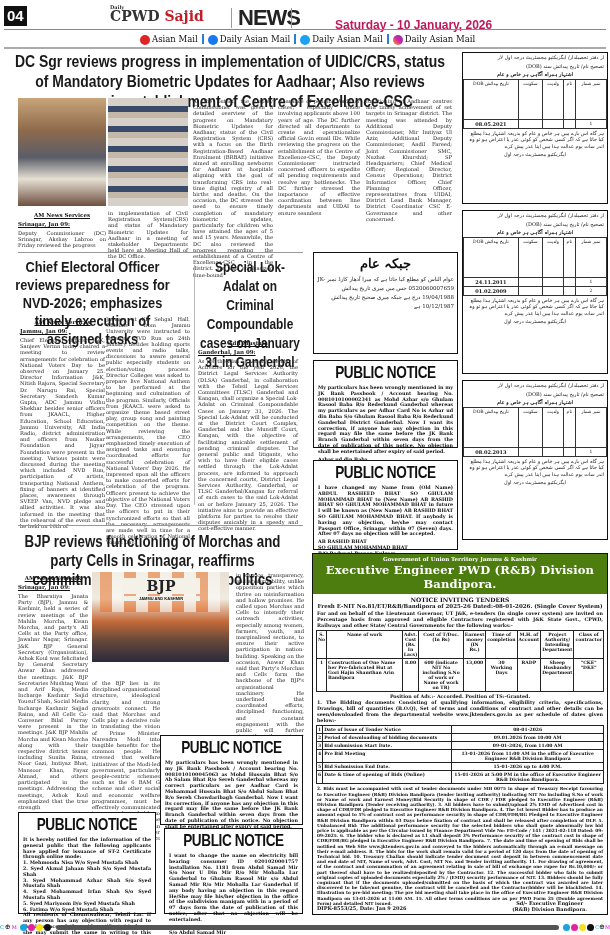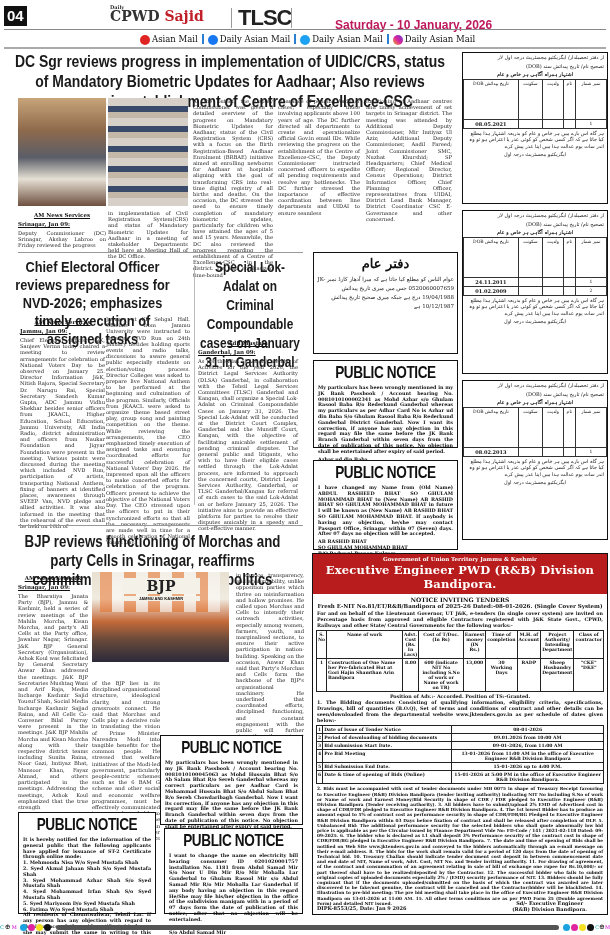--- a/index.html
+++ b/index.html
@@ -20,37 +20,37 @@
 .byline{font-size:5.5px;font-weight:bold;text-decoration:underline;text-align:center;margin:3px 0}
 .dateline{font-size:5.5px;font-weight:bold;text-decoration:underline;margin:3px 0}
 .photo{background:linear-gradient(160deg,#6b4b3a,#b08a6e 40%,#3a3a4a 70%,#888)}
 .box{border:1.5px solid #111;background:#fff}
 .pn-title{font:bold 17px "Liberation Sans",sans-serif;text-align:center;transform:scaleX(0.8);letter-spacing:-0.5px;margin:2px 0}
 .pn-body{font-size:4.8px;line-height:5.8px;text-align:justify;padding:0 4px;font-weight:bold}
 .pn-sign{font-size:4.8px;line-height:5.8px;padding:2px 4px;font-weight:bold}
 .urdu{font-size:5px;line-height:6.5px;direction:rtl;text-align:right;padding:1px 3px;color:#222}
 .utab{width:100%;border-collapse:collapse;font-size:4.5px}
 .utab td{border:0.8px solid #333;padding:1px;text-align:center;vertical-align:top}
-.pwd-head{background:#b91c1c;color:#fff;text-align:center}
+.pwd-head{background:#4d7c0f;color:#fff;text-align:center}
 .ttab{border-collapse:collapse;width:100%;font-size:4.5px}
 .ttab td,.ttab th{border:0.8px solid #222;padding:1px;font-weight:bold;vertical-align:top;text-align:center}
 .vsep{width:1px;background:#bbb}
 .reg{display:inline-block;width:7px;height:7px;border-radius:50%;margin-right:1px}
 </style>
 </head>
 <body>
 
 <div class="abs hdr-page">04</div>
 <div class="abs hdr-logo">
   <span style="font-size:5px;position:absolute;top:-4px;left:0">Daily</span>
   <span>CPWD</span>
   <span class="m">Sajid</span>
 </div>
 <div class="abs hdr-sep" style="left:231px"></div>
-<div class="abs hdr-news">TLSC</div>
+<div class="abs hdr-news">NEWS</div>
 <div class="abs hdr-sep" style="left:291px"></div>
 <div class="abs hdr-date">Saturday - 10  January, 2026</div>
 <div class="abs hdr-rule" style="top:29px"></div>
 <div class="abs social">
   <span><span class="sico" style="background:#e02424"></span><span>Asian Mail</span></span>
   <span class="bar"></span>
   <span><span class="sico" style="background:#1877f2"></span><span>Daily Asian Mail</span></span>
   <span class="bar"></span>
   <span><span class="sico" style="background:#1da1f2"></span><span>Daily Asian Mail</span></span>
   <span class="bar"></span>
@@ -103,21 +103,21 @@
   <div class="pn-body">I have changed my Name from (Old Name) ABDUL RASHEED BHAT SO GHULAM MOHAMMAD BHAT to (New Name) AB RASHID BHAT SO GHULAM MOHAMMAD BHAT in future I will be known as (New Name) AB RASHID BHAT SO GHULAM MOHAMMAD BHAT. If anybody is having any objection, he/she may contact Passport Office, Srinagar within 07 (Seven) days. After 07 days no objection will be accepted.</div>
   <div class="pn-sign">
     <div>AB RASHID BHAT</div>
     <div>SO GHULAM MOHAMMAD BHAT</div>
     <div>R/O Redwani Payeen Kulgam</div>
     <div>(7006572020)</div>
   </div>
 </div>
 
 <div class="abs box" style="left:313px;top:252px;width:145px;height:102px">
-  <div style="text-align:center;font-size:13px;font-weight:bold;margin:3px 0">دفتر عام</div>
+  <div style="text-align:center;font-size:13px;font-weight:bold;margin:3px 0">جبکہ عام</div>
   <div class="urdu" style="font-size:5.5px;line-height:9px">عوام الناس کو مطلع کیا جاتا ہے کہ میرا آدھار کارڈ نمبر JK-0520060007659 جس میں میری تاریخ پیدائش 19/04/1988 درج ہے جبکہ میری صحیح تاریخ پیدائش 10/12/1987 ہے</div>
 </div>
 
 <div class="abs box" style="left:462px;top:52px;width:146px;height:152px">
   <div class="urdu">از دفتر تحصیلدار/ ایگزیکٹیو مجسٹریٹ درجہ اول لار</div>
   <div class="urdu">تصحیح نام/ تاریخ پیدائش سند (DOB)</div>
   <div class="urdu" style="text-align:center;font-weight:bold">اشتہار ہمراہ آگاہی ہر خاص و عام</div>
   <table class="utab" dir="rtl">
     <tbody>
         <tr style="height:40px">

